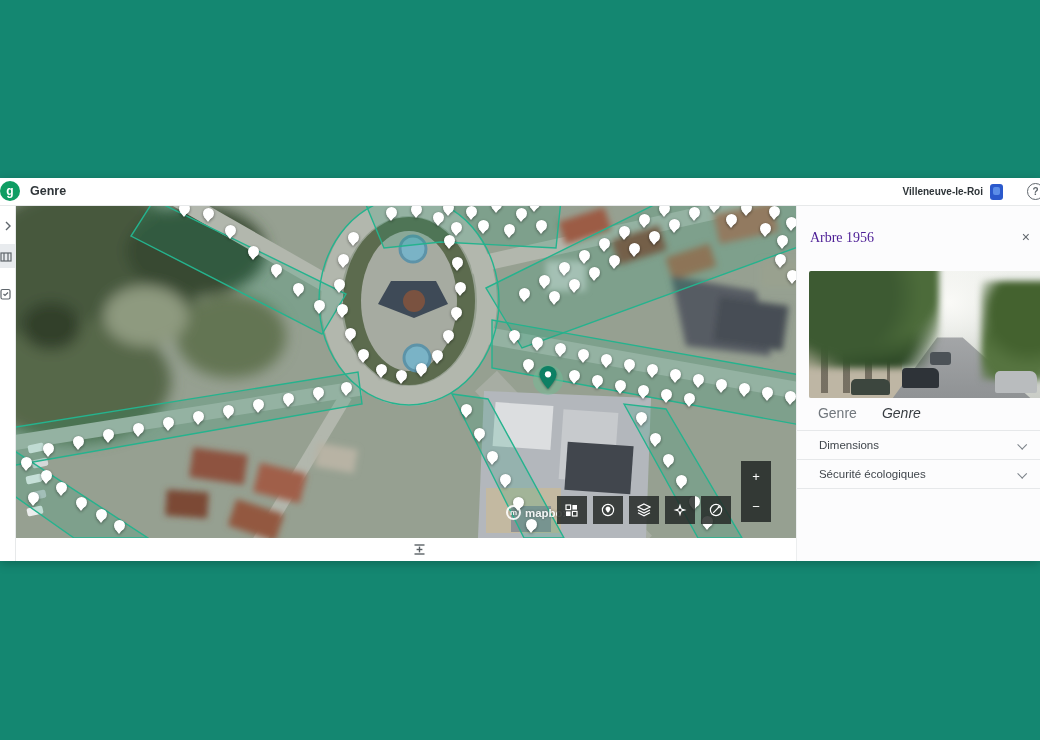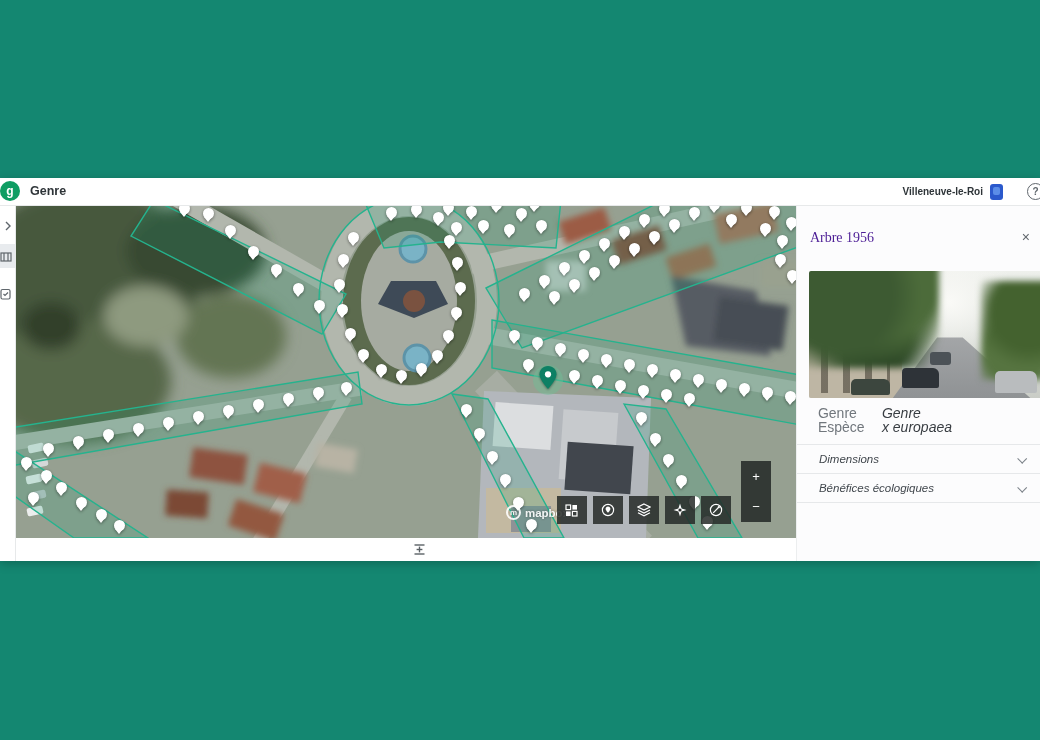--- a/index.html
+++ b/index.html
@@ -68,21 +68,21 @@
   .panel-title{font-size:14px;color:#4c1d95;font-family:Liberation Serif, serif;}
   .close-x{font-size:14px;color:#606архив;} 
   .close-x{font-size:14px;color:#60666c;cursor:pointer;line-height:14px;}
   .photo{position:relative;margin-left:12px;width:233px;height:127px;overflow:hidden;
         border-radius:2px;background:linear-gradient(#eef0ec 0%,#dfe2dd 45%,#c9ccc6 100%);}
   .ph{position:absolute;}
   .fields{margin:8px 0 0 21px;font-size:14px;}
   .frow{display:flex;height:14px;line-height:14px;}
   .flabel{width:64px;color:#71777d;}
   .fvalue{font-style:italic;color:#383d42;}
-  .sections{margin-top:10px;border-top:1px solid #e6e8ea;font-style:italic;}
+  .sections{margin-top:10px;border-top:1px solid #e6e8ea;}
   .srow{height:28px;display:flex;align-items:center;justify-content:space-between;
         padding:0 15px 0 22px;border-bottom:1px solid #e6e8ea;font-size:11.5px;color:#41474d;
         cursor:pointer;background:#fcfcfd;}
   .chev{width:6px;height:6px;border-right:1.5px solid #7a8187;border-bottom:1.5px solid #7a8187;
         transform:rotate(45deg) translateY(-1px);}
 </style>
 </head>
 <body>
 
 <div class="app">
@@ -405,31 +405,27 @@
         <div class="ph" style="left:52%;bottom:26%;width:9%;height:10%;border-radius:3px;background:#4c5257;"></div>
         <div class="ph" style="right:2%;bottom:4%;width:18%;height:17%;border-radius:5px 7px 2px 2px;background:#b9bcbe;"></div>
         <div class="ph" style="left:18%;bottom:2%;width:17%;height:13%;border-radius:5px 6px 2px 2px;background:#3c463e;"></div>
       </div>
 
       <div class="fields">
         <div class="frow">
           <span class="flabel">Genre</span>
           <span class="fvalue">Genre</span>
         </div>
-        <div class="frow">
-          <span class="flabel">Espèce</span>
-          <span class="fvalue">x europaea</span>
-        </div>
       </div>
 
       <div class="sections">
         <div class="srow">
           <span>Dimensions</span>
           <span class="chev"></span>
         </div>
         <div class="srow">
-          <span>Bénéfices écologiques</span>
+          <span>Sécurité écologiques</span>
           <span class="chev"></span>
         </div>
       </div>
     </aside>
   </div>
 </div>
 
 </body></html>

